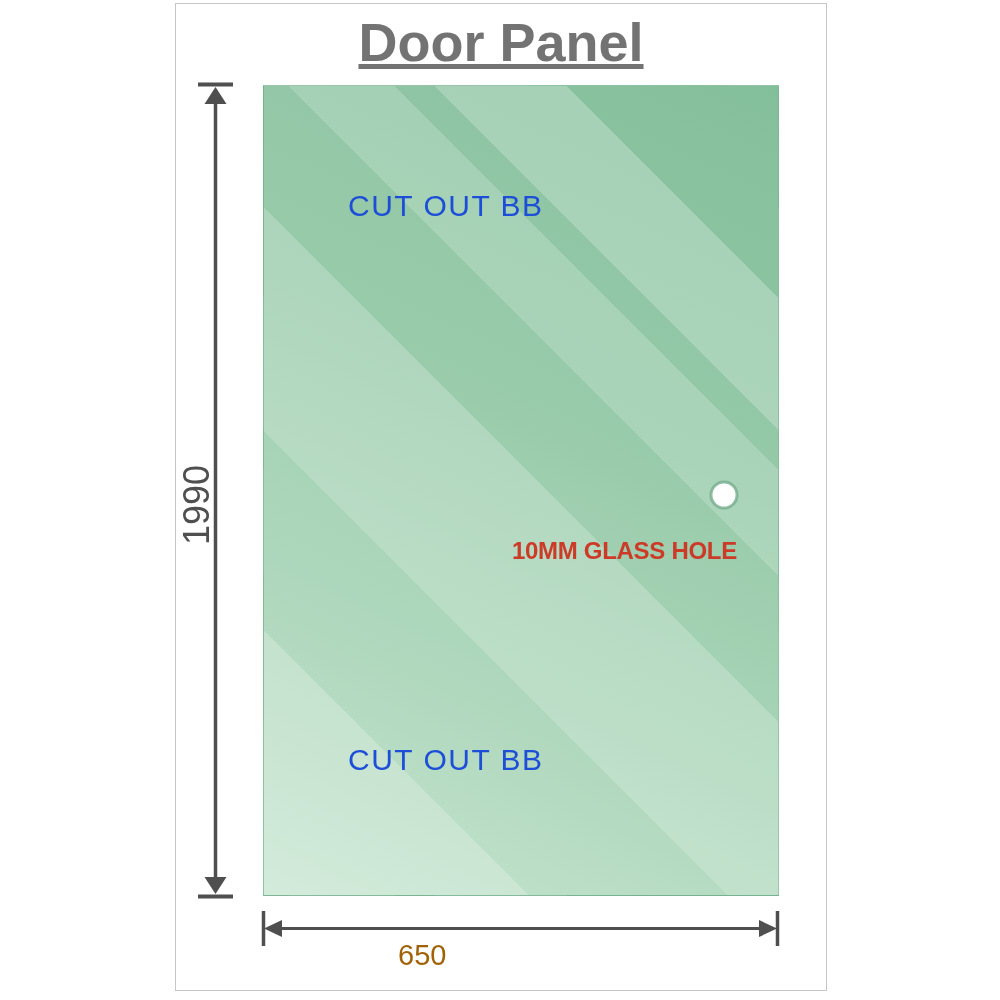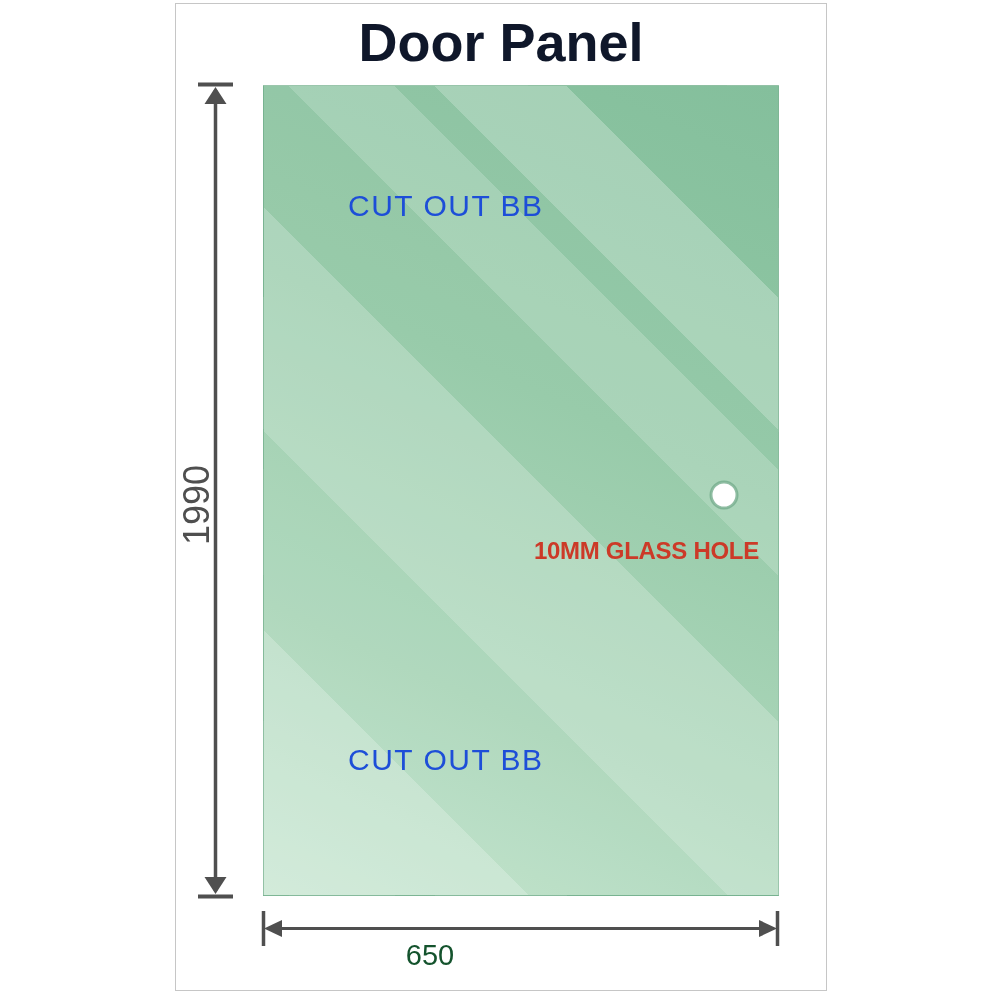--- a/index.html
+++ b/index.html
@@ -27,22 +27,23 @@
   }
   .title {
     position: absolute;
     left: 175px;
     top: 15px;
     width: 652px;
     text-align: center;
     font-size: 54px;
     font-weight: bold;
     line-height: 54px;
-    color: #0f172a;
+    color: #737373;
     letter-spacing: 0px;
+    text-decoration: underline;
   }
   .glass-panel {
     position: absolute;
     left: 263px;
     top: 85px;
     width: 516px;
     height: 811px;
     box-sizing: border-box;
     border: 1px solid rgba(110, 168, 135, 0.55);
     background-image:
@@ -79,45 +80,43 @@
   .hole-label {
     position: absolute;
     left: 512px;
     top: 539px;
     font-size: 24px;
     line-height: 24px;
     font-weight: bold;
     letter-spacing: -0.3px;
     color: #cc3a28;
     white-space: nowrap;
-    margin-left: 22px;
   }
   .dim-height-label {
     position: absolute;
     left: 127px;
     top: 487px;
     width: 140px;
     height: 36px;
     text-align: center;
     font-size: 36px;
     line-height: 36px;
     color: #4f4f4f;
     transform: rotate(-90deg);
     transform-origin: 50% 50%;
     white-space: nowrap;
   }
   .dim-width-label {
     position: absolute;
     left: 398px;
     top: 941px;
     width: 64px;
-    text-align: center;
     font-size: 29px;
     line-height: 29px;
-    color: #14532d;
+    color: #a16207;
   }
 </style>
 </head>
 <body>
 
 <div class="stage">
 
   <div class="card"></div>
 
   <div class="title">Door Panel</div>

